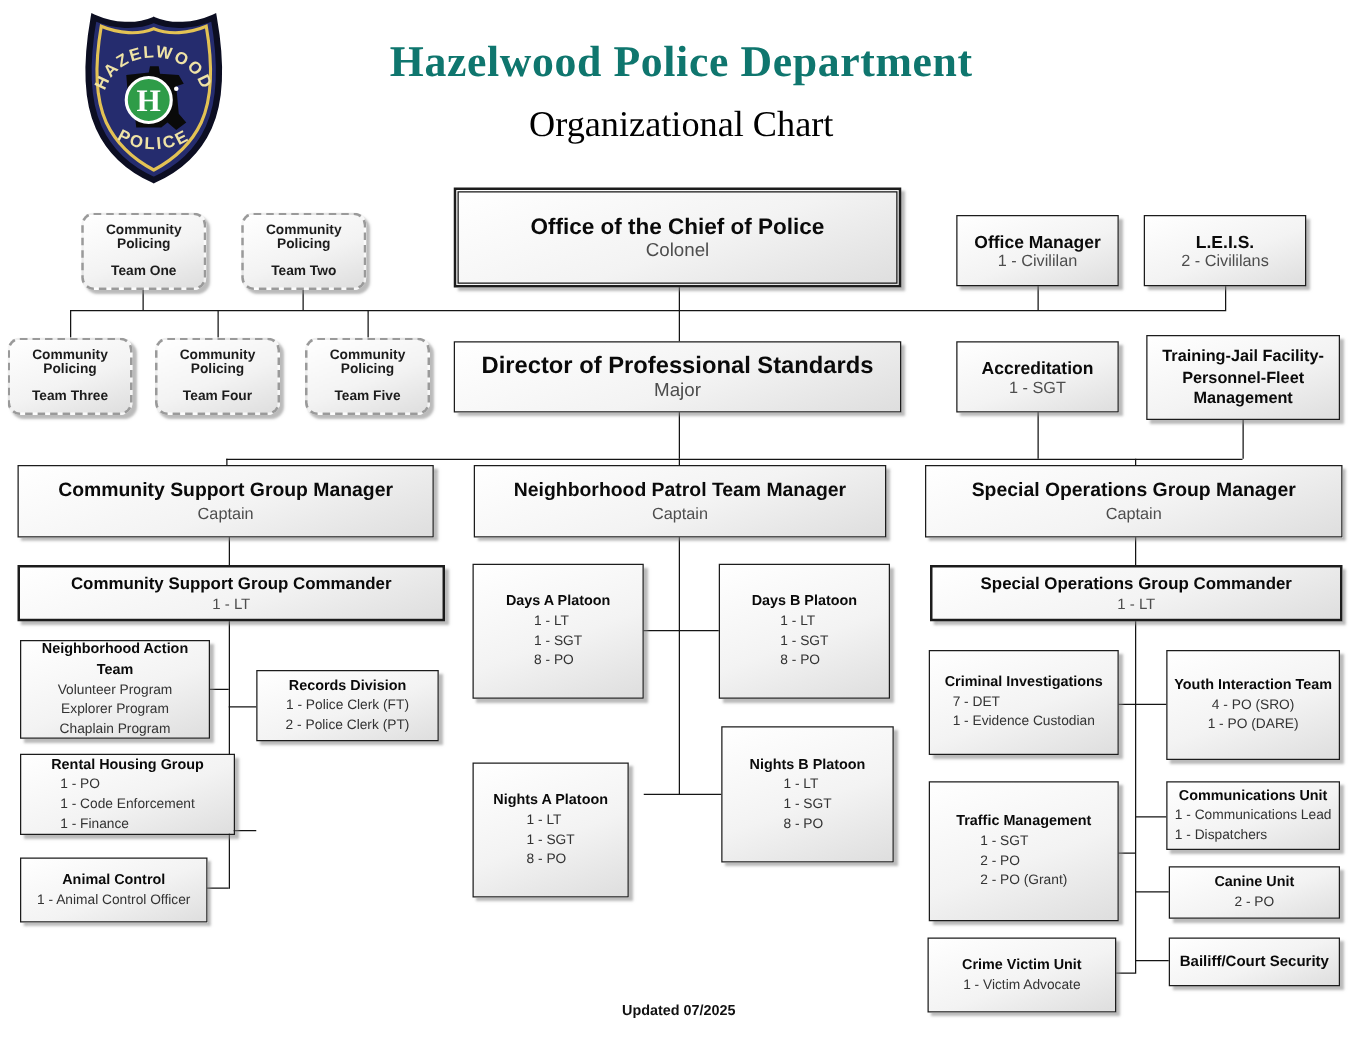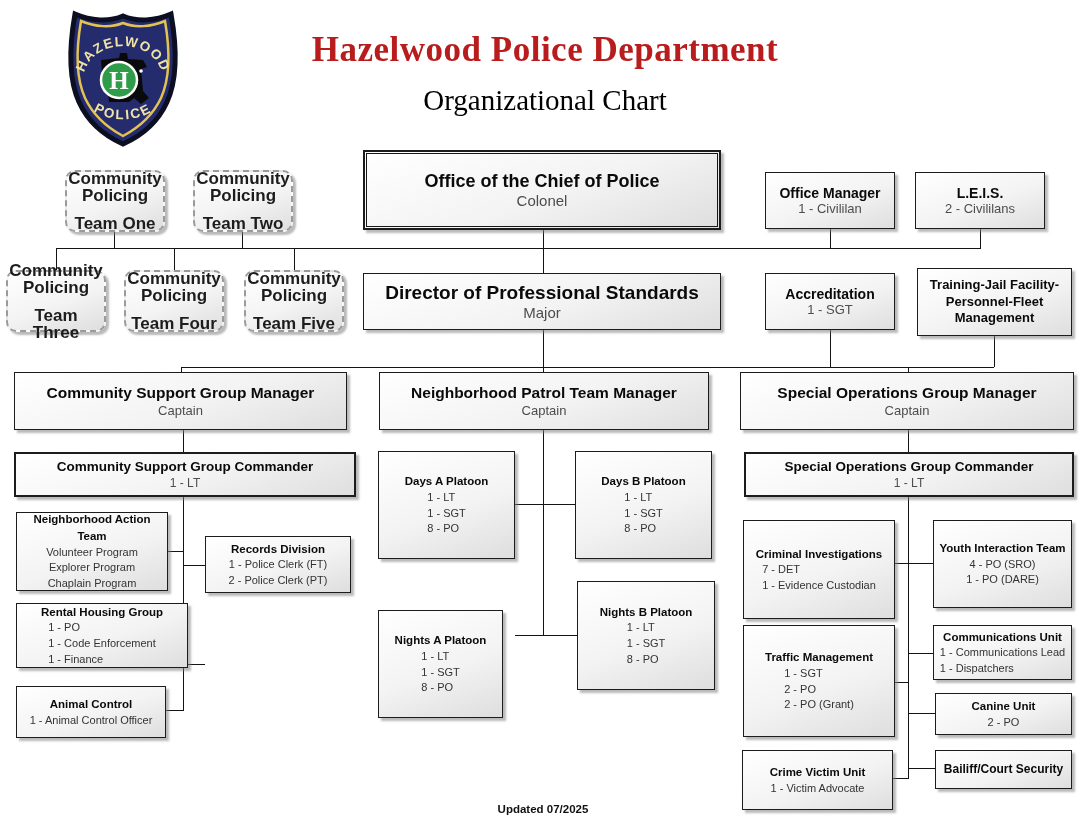--- a/index.html
+++ b/index.html
@@ -2,21 +2,21 @@
 <html><head>
 <meta charset="utf-8">
 <style>
   html,body{margin:0;padding:0;background:#ffffff;}
   #canvas{position:relative;width:1081px;height:830px;background:#ffffff;overflow:hidden;
           font-family:"Liberation Sans","DejaVu Sans",sans-serif;}
 
   
   .hd-title{position:absolute;left:215px;top:30px;width:660px;text-align:center;
             font-family:"Liberation Serif","DejaVu Serif",serif;font-weight:bold;
-            font-size:35px;color:#b91c1c;letter-spacing:.5px;}
+            font-size:35px;color:#0f766e;letter-spacing:.5px;}
   .hd-sub{position:absolute;left:215px;top:84px;width:660px;text-align:center;
           font-family:"Liberation Serif","DejaVu Serif",serif;font-weight:400;
           font-size:29px;color:#000000;}
   .footer{position:absolute;left:443px;top:803px;width:200px;text-align:center;
           font-size:11.5px;font-weight:bold;color:#111;}
 
   
   .box{position:absolute;box-sizing:border-box;border:1px solid #1c1c1c;
        background:linear-gradient(160deg,#ffffff 0%,#f3f3f3 55%,#dedede 100%);
        box-shadow:3px 3px 2px rgba(130,130,130,.55);
@@ -25,21 +25,21 @@
   .box .title{font-weight:bold;color:#0a0a0a;}
   .box .sub{color:#4d4d4d;}
   .lines{display:inline-block;text-align:left;color:#333;}
   .lines.clines{display:block;text-align:center;}
   .line{white-space:nowrap;}
 
   .double{border-width:2px;}
   .double::after{content:"";position:absolute;inset:1px;border:1px solid #161616;pointer-events:none;}
 
   .dashed{border:2px dashed #9a9a9a;border-radius:10px;}
-  .team .tline{font-weight:bold;font-size:17px;color:#1c1c1c;line-height:1;}
+  .team .tline{font-weight:bold;font-size:11px;color:#1c1c1c;line-height:1;}
   .team{row-gap:11px;}
 
   .big .title{font-size:18px;line-height:1.15;}
   .big .sub{font-size:15px;}
   .mid .title{font-size:14px;line-height:1.2;}
   .mid .sub{font-size:13px;}
   .t3line .title{font-size:13px;line-height:1.3;}
   .mgr .title{font-size:15.5px;line-height:1.2;}
   .mgr .sub{font-size:13px;}
   .cmd{border-width:2px;}
@@ -238,21 +238,21 @@
       <div class="line">1 - Finance</div>
     </div>
   </div>
   <div class="box small" style="left:16px;top:686px;width:150px;height:52px">
     <div class="title">Animal Control</div>
     <div class="lines clines">
       <div class="line">1 - Animal Control Officer</div>
     </div>
   </div>
 
-  <div class="box small" style="left:743px;top:520px;width:152px;height:99px">
+  <div class="box small" style="left:743px;top:520px;width:152px;height:84px">
     <div class="title">Criminal Investigations</div>
     <div class="lines">
       <div class="line">7 - DET</div>
       <div class="line">1 - Evidence Custodian</div>
     </div>
   </div>
   <div class="box small" style="left:933px;top:520px;width:139px;height:88px">
     <div class="title">Youth Interaction Team</div>
     <div class="lines clines">
       <div class="line">4 - PO (SRO)</div>

